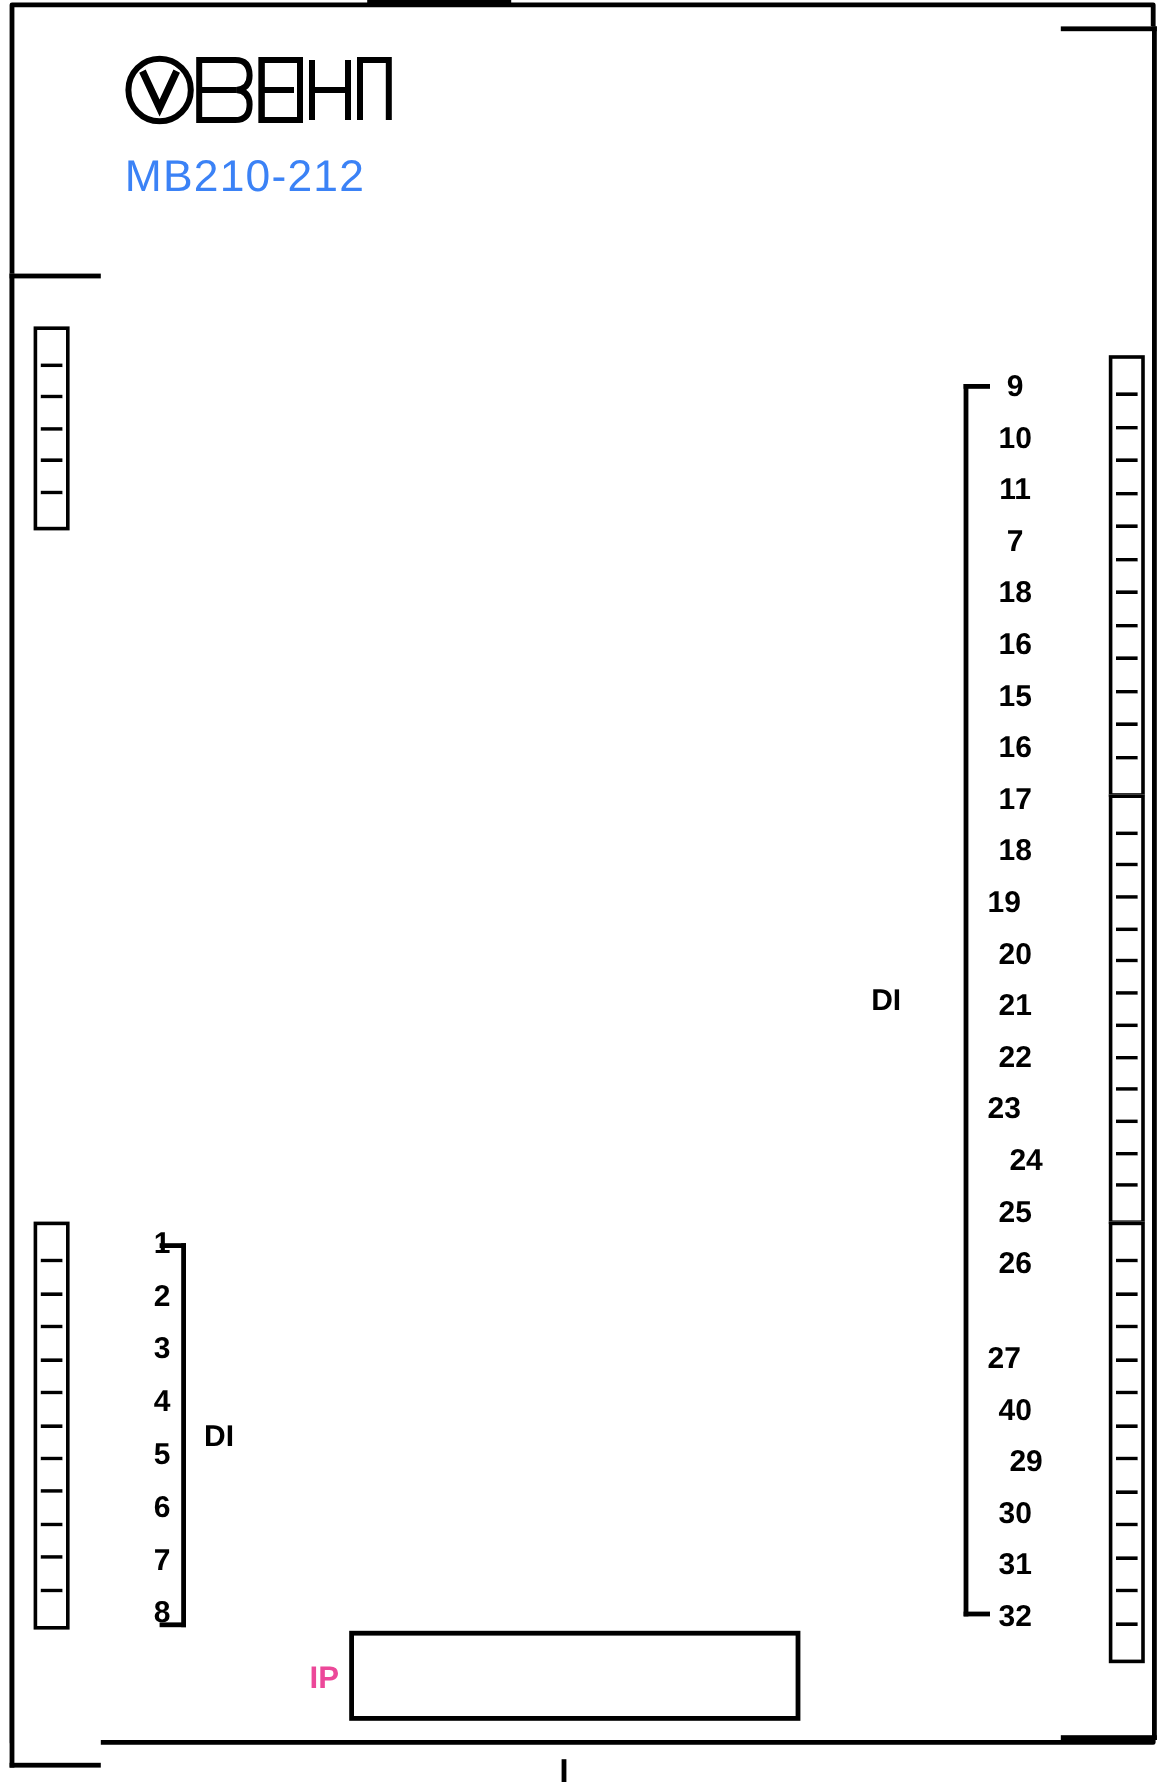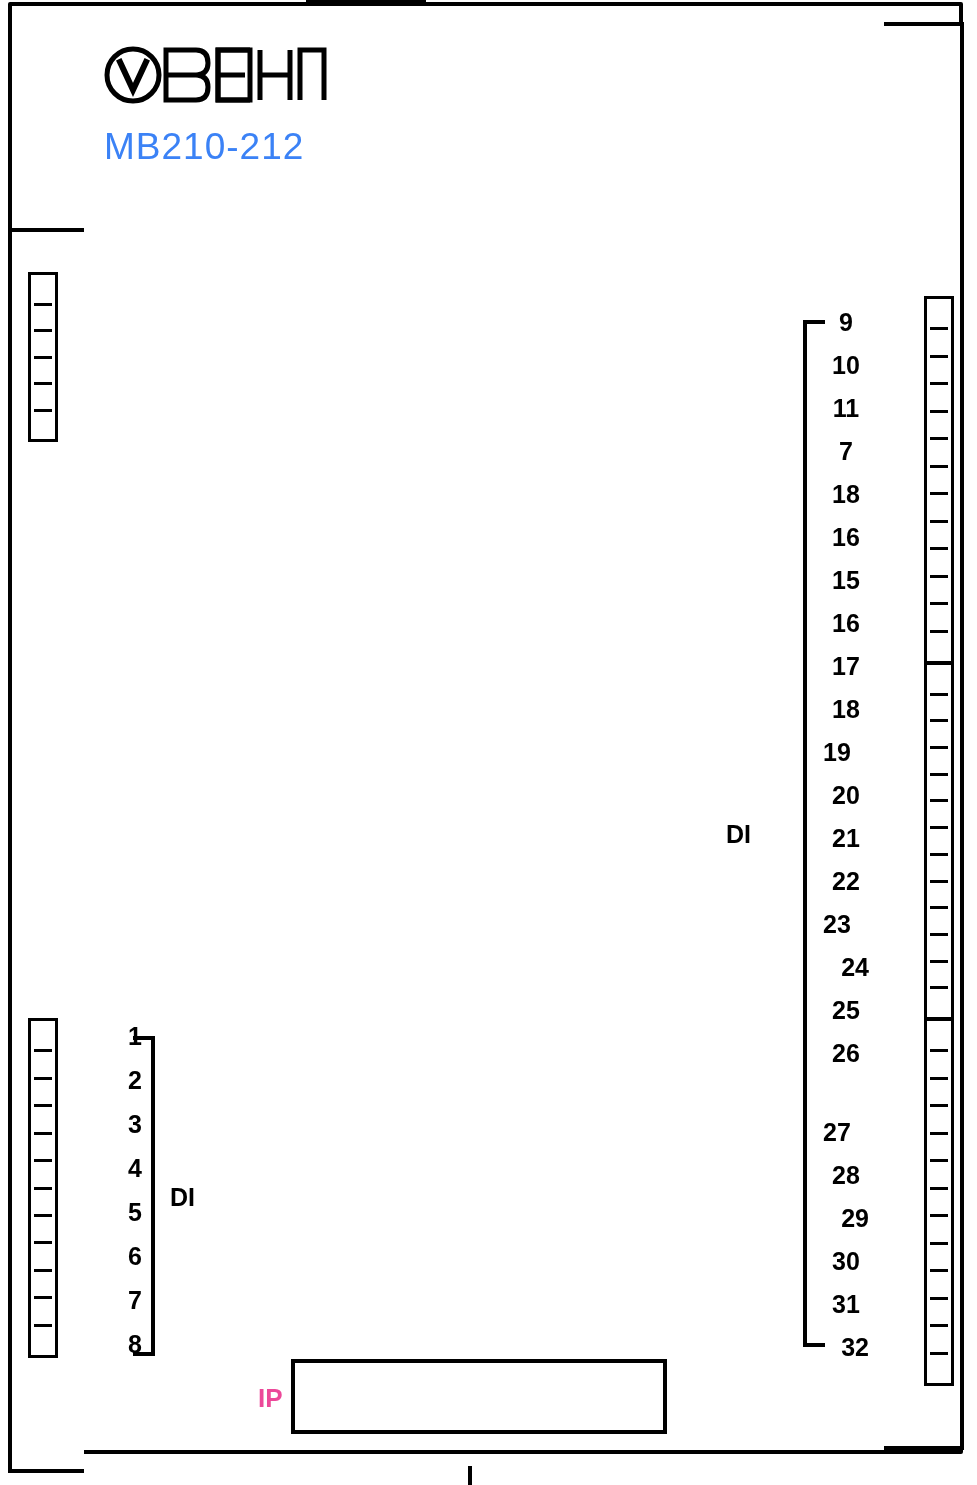--- a/index.html
+++ b/index.html
@@ -336,25 +336,25 @@
       <div class="ch" style="height:43px; text-align:center;">18</div>
       <div class="ch" style="height:43px; text-align:left;">19</div>
       <div class="ch" style="height:43px; text-align:center;">20</div>
       <div class="ch" style="height:43px; text-align:center;">21</div>
       <div class="ch" style="height:43px; text-align:center;">22</div>
       <div class="ch" style="height:43px; text-align:left;">23</div>
       <div class="ch" style="height:43px; text-align:right;">24</div>
       <div class="ch" style="height:43px; text-align:center;">25</div>
       <div class="ch" style="height:43px; text-align:center;">26</div>
       <div class="ch" style="height:43px; text-align:left;margin-top:36px;">27</div>
-      <div class="ch" style="height:43px; text-align:center;">28</div>
+      <div class="ch" style="height:43px; text-align:center;">40</div>
       <div class="ch" style="height:43px; text-align:right;">29</div>
       <div class="ch" style="height:43px; text-align:center;">30</div>
       <div class="ch" style="height:43px; text-align:center;">31</div>
-      <div class="ch" style="height:43px; text-align:right;">32</div>
+      <div class="ch" style="height:43px; text-align:center;">32</div>
     </div>
     <div class="group-label" style="left:726px; top:820px;">DI</div>
   </div>
 
   <div class="ip-label">IP</div>
   <div class="ip-box"></div>
 
 </div>
 
 </body></html>

